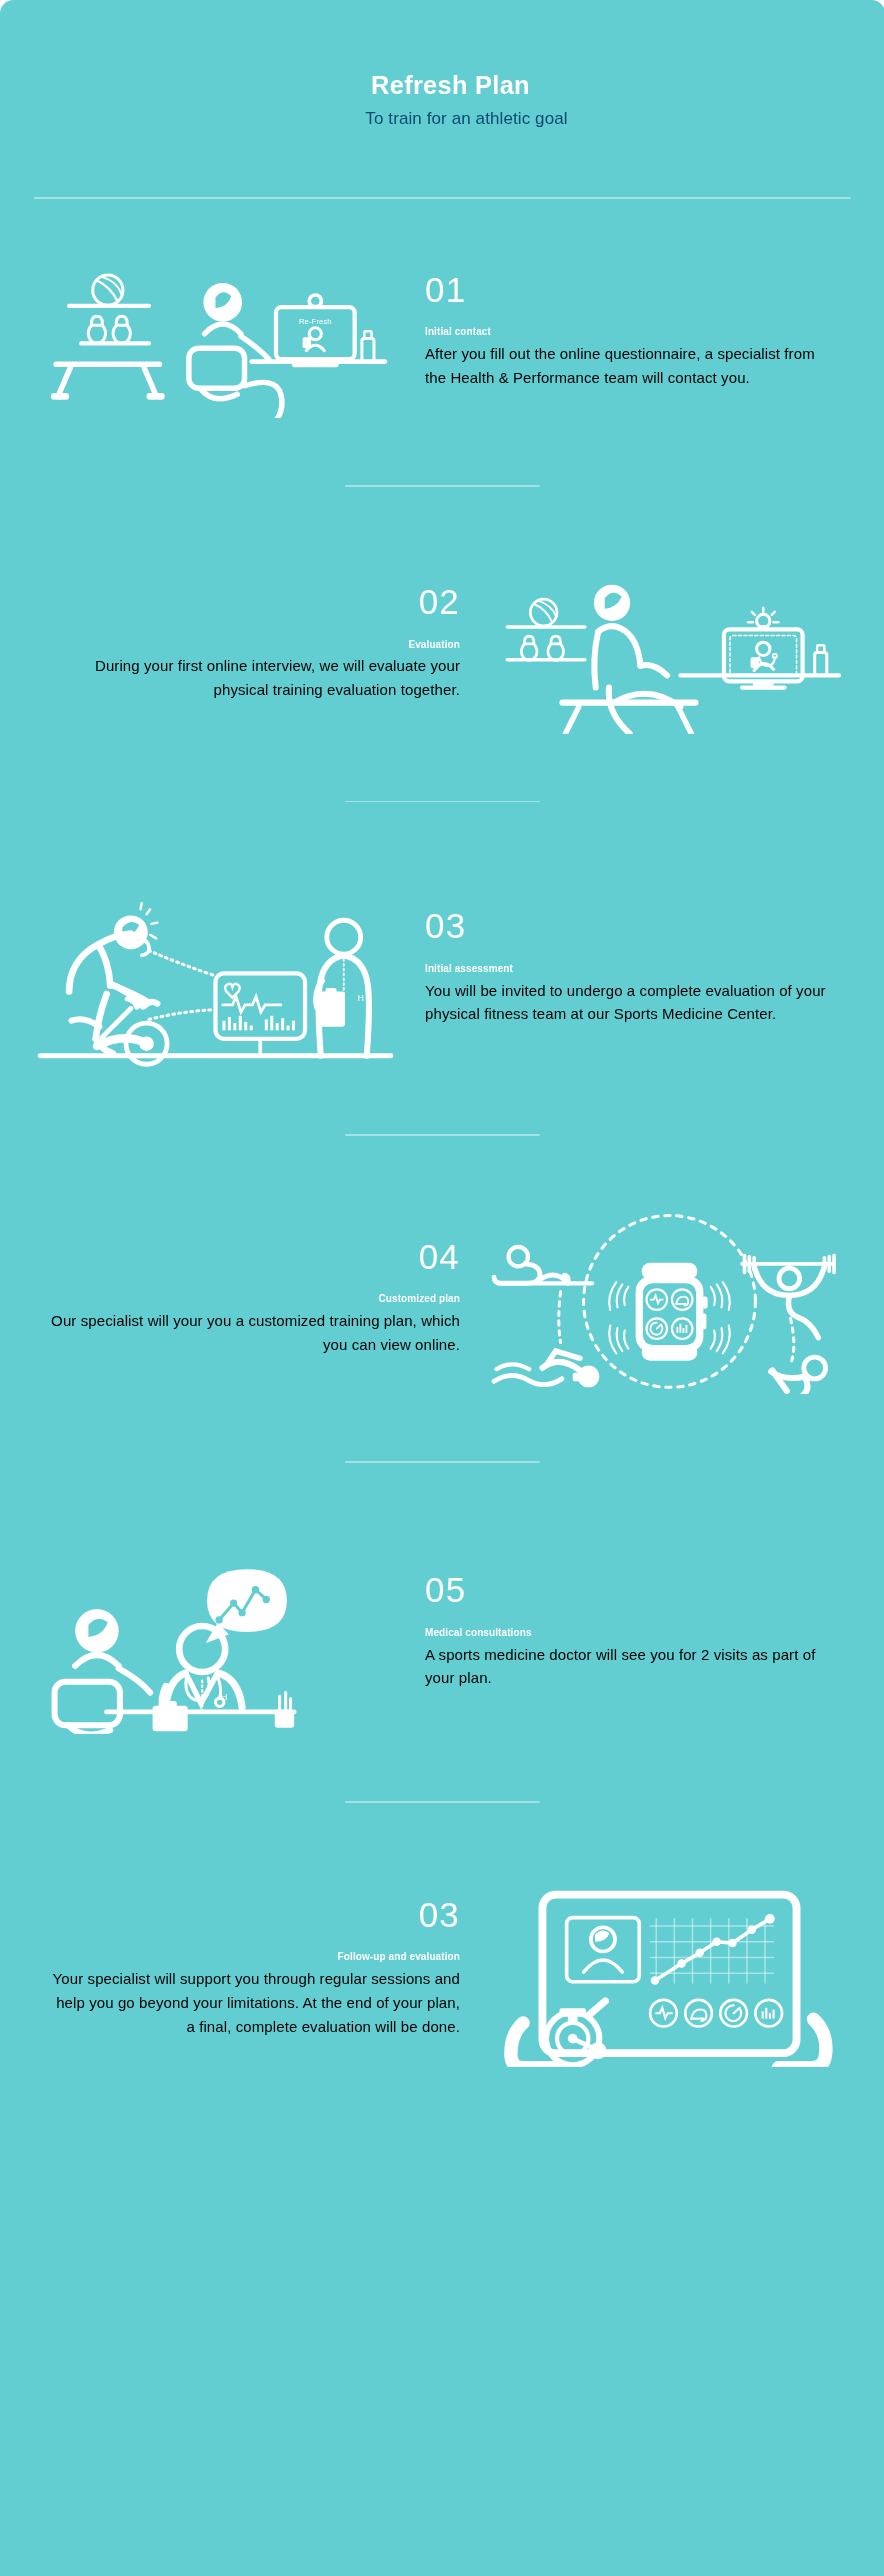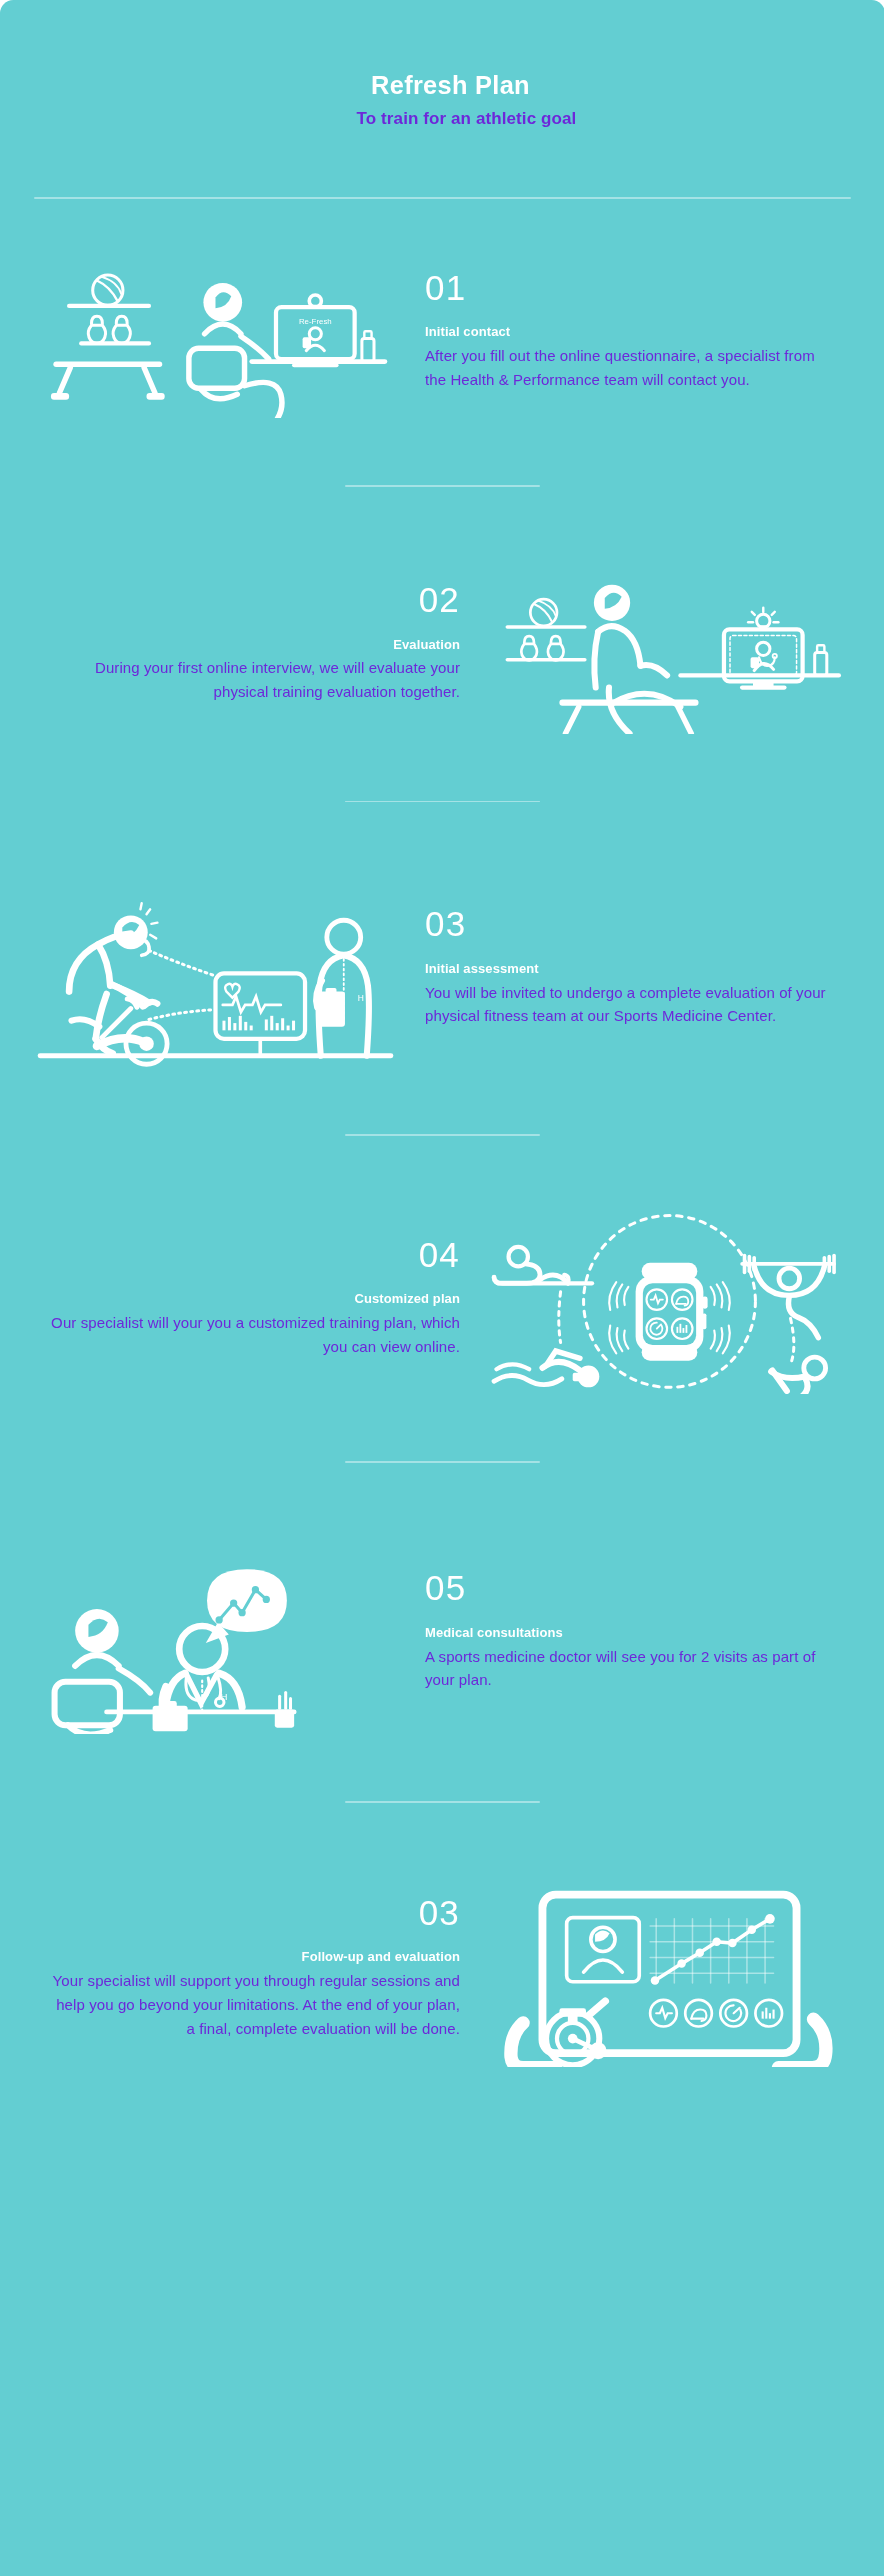--- a/index.html
+++ b/index.html
@@ -23,22 +23,22 @@
     font-size:25.4px;
     font-weight:700;
     color:#ffffff;
     letter-spacing:0.3px;
     line-height:1.2;
     margin-left:16px;
   }
   .header-subtitle {
     margin-top:8.5px;
     font-size:17px;
-    font-weight:700;
-    color:#6d28d9;
+    font-weight:400;
+    color:#0c4a6e;
     letter-spacing:0.1px;
     padding-left:48px;
   }
 
   .rule-wide {
     width:817px;
     height:1.8px;
     margin:68px auto 0 auto;
     background:rgba(255,255,255,0.42);
     border-radius:1.2px;
@@ -76,30 +76,30 @@
 
   .step-number {
     font-size:35px;
     font-weight:300;
     color:#ffffff;
     line-height:1.05;
     letter-spacing:1.2px;
   }
   .step-title {
     margin-top:18px;
-    font-size:13px;
+    font-size:10px;
     font-weight:700;
     color:#ffffff;
     letter-spacing:0.1px;
   }
   .step-body {
     margin-top:4.8px;
     font-size:15px;
     font-weight:400;
-    color:#6d28d9;
+    color:#000000;
     line-height:1.58;
     letter-spacing:0.1px;
   }
 
   .sp-1  { height:44px; }   
   .sp-2  { height:67px; }  
   .sp-3  { height:65px; }  
 
   .screen-label {
     font-size:13px;

